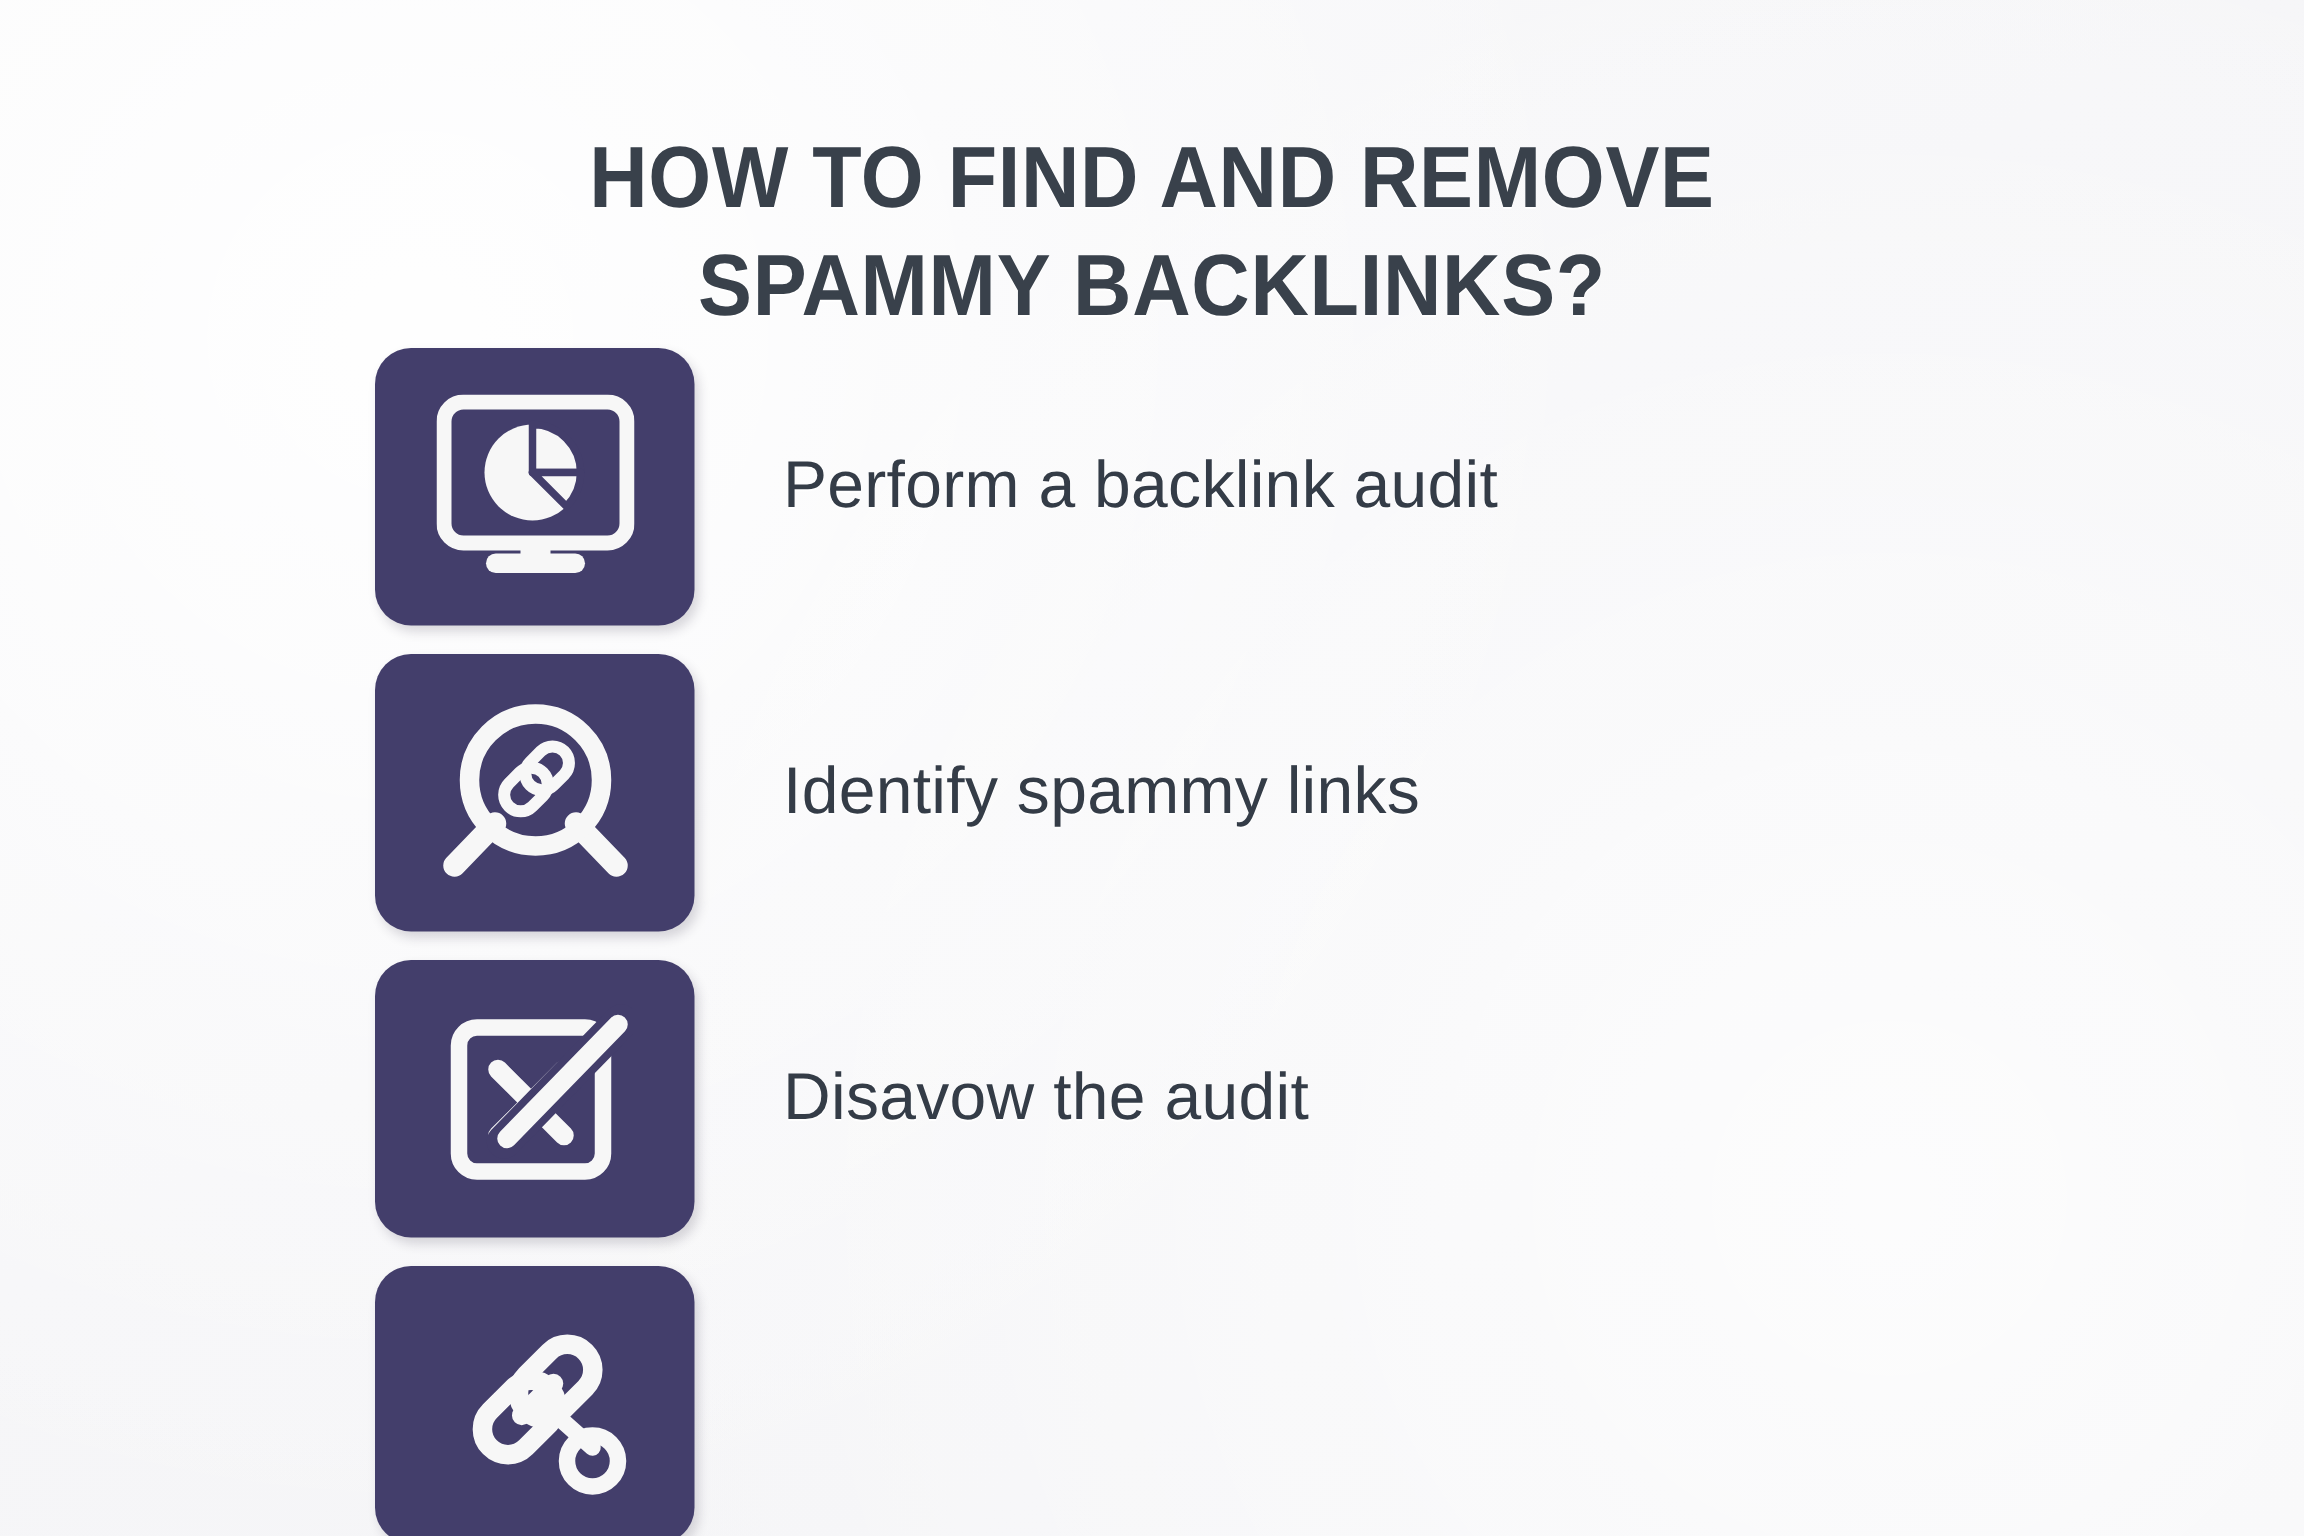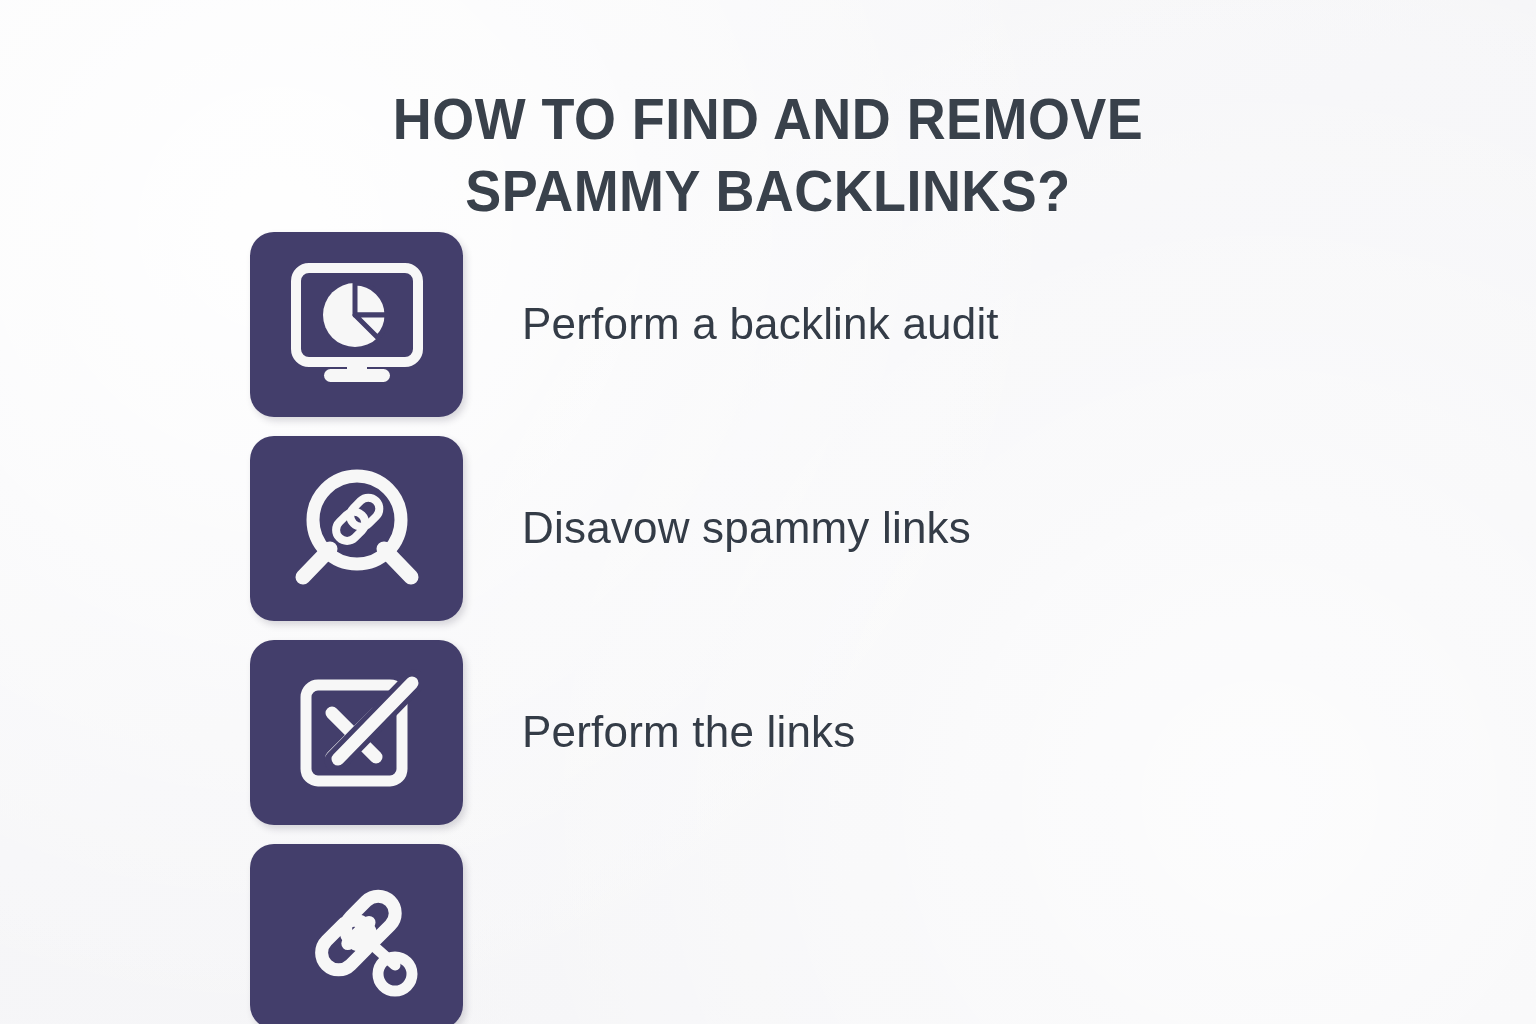--- a/index.html
+++ b/index.html
@@ -134,39 +134,39 @@
 
             <circle cx="67" cy="55" r="44" fill="none" stroke="#f7f7f7" stroke-width="13"></circle>
 
             <g transform="rotate(-45 67 55)">
               <rect x="42" y="44" width="32" height="22" rx="11" ry="11" fill="none" stroke="#f7f7f7" stroke-width="8"></rect>
               <rect x="62" y="44" width="32" height="22" rx="11" ry="11" fill="none" stroke="#f7f7f7" stroke-width="8"></rect>
             </g>
           </svg>
         </span>
       </div>
-      <div class="step-label">Disavow spammy links</div>
+      <div class="step-label">Identify spammy links</div>
     </div>
 
     <div class="step-row">
       <div class="tile">
         <span>
           <svg width="130" height="128" viewBox="0 0 130 128" fill="none">
 
             <rect x="14" y="16" width="96" height="96" rx="12" ry="12" fill="none" stroke="#f7f7f7" stroke-width="11"></rect>
 
             <line x1="40" y1="44" x2="84" y2="88" stroke="#f7f7f7" stroke-width="13" stroke-linecap="round"></line>
             <line x1="84" y1="44" x2="40" y2="88" stroke="#f7f7f7" stroke-width="13" stroke-linecap="round"></line>
 
             <line x1="44" y1="92" x2="122" y2="12" stroke="#433e6b" stroke-width="23" stroke-linecap="round"></line>
             <line x1="46" y1="90" x2="120" y2="14" stroke="#f7f7f7" stroke-width="13" stroke-linecap="round"></line>
           </svg>
         </span>
       </div>
-      <div class="step-label">Perform the links</div>
+      <div class="step-label">Disavow the audit</div>
     </div>
 
     <div class="step-row">
       <div class="tile">
         <span>
           <svg width="132" height="132" viewBox="0 0 132 132" fill="none">
 
             <g transform="rotate(-45 66 62)">
               <rect x="22" y="46" width="56" height="34" rx="17" ry="17" fill="none" stroke="#f7f7f7" stroke-width="13"></rect>
               <rect x="56" y="46" width="56" height="34" rx="17" ry="17" fill="none" stroke="#f7f7f7" stroke-width="13"></rect>

